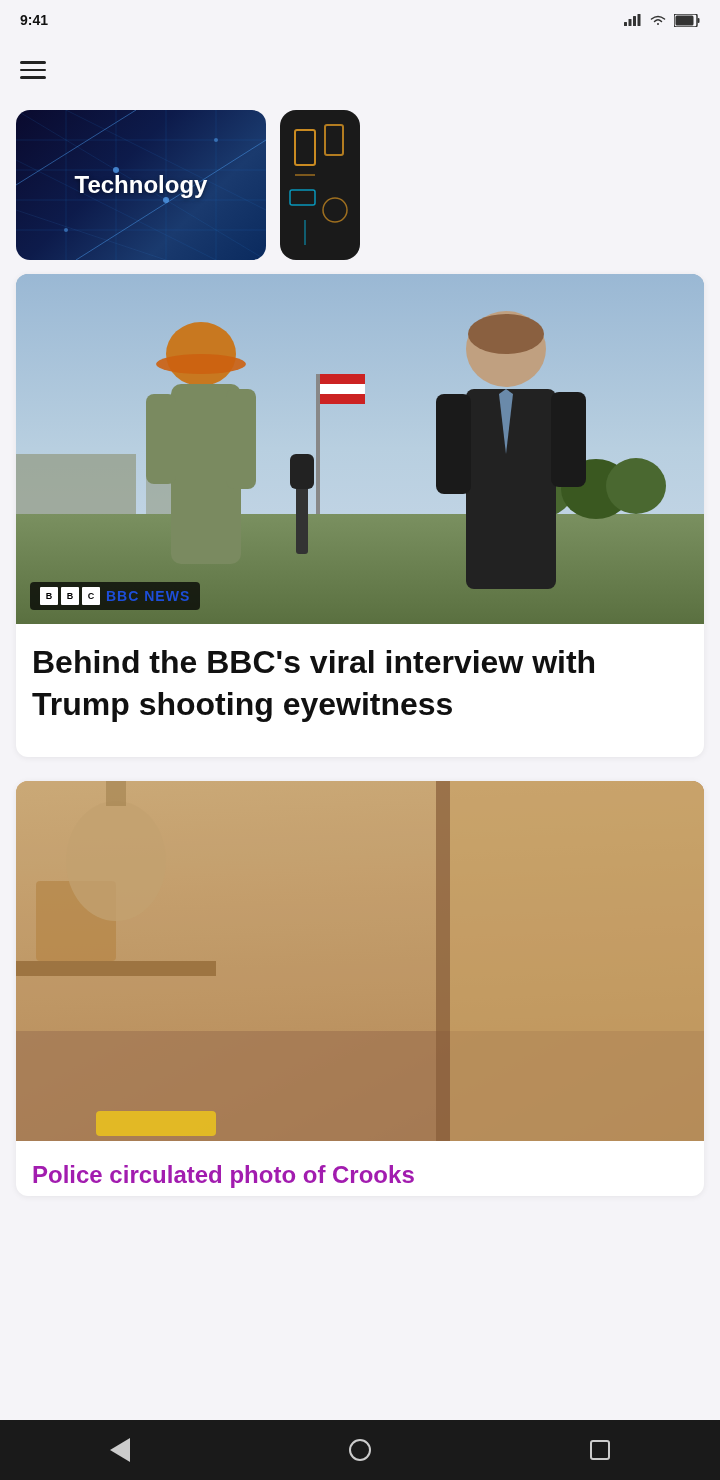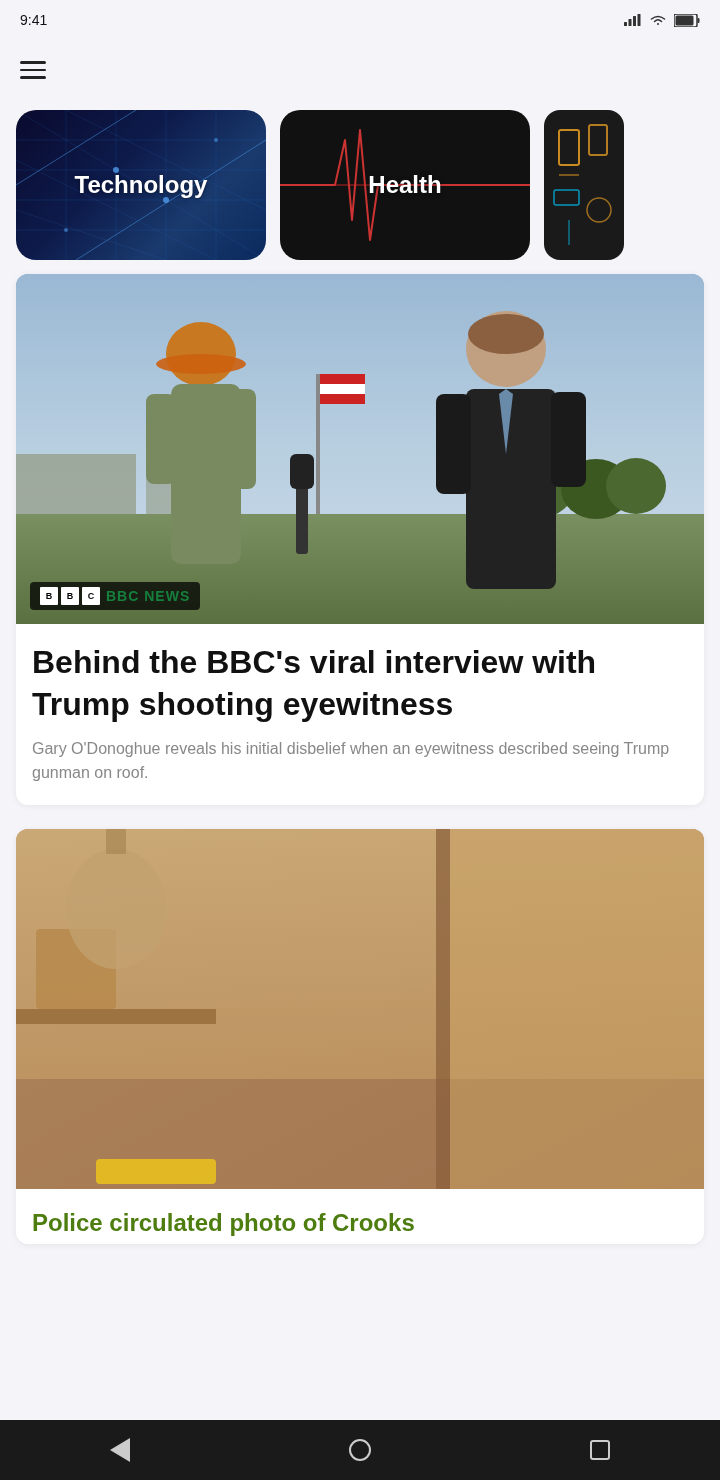--- a/index.html
+++ b/index.html
@@ -15,21 +15,21 @@
 
     
     .status-bar {
       height: 40px;
       background: #f5f4f8;
       display: flex;
       align-items: center;
       justify-content: space-between;
       padding: 0 20px;
     }
-    .status-time { font-size: 14px; font-weight: 400; color: #111; }
+    .status-time { font-size: 14px; font-weight: 700; color: #111; }
     .status-icons { display: flex; gap: 8px; align-items: center; }
 
     
     .header {
       height: 60px;
       background: #f5f4f8;
       display: flex;
       align-items: center;
       justify-content: center;
       position: relative;
@@ -61,21 +61,21 @@
     .categories-scroll {
       padding: 10px 16px 14px;
       display: flex;
       gap: 14px;
       overflow-x: auto;
       scrollbar-width: none;
     }
     .categories-scroll::-webkit-scrollbar { display: none; }
 
     .category-card {
-      border-radius: 20px;
+      border-radius: 14px;
       overflow: hidden;
       flex-shrink: 0;
       position: relative;
       cursor: pointer;
     }
     .category-card-tech {
       width: 250px;
       height: 150px;
       background: linear-gradient(135deg, #0a0a2e 0%, #0d1b4b 40%, #1a3a6e 70%, #0a2a5e 100%);
     }
@@ -171,21 +171,21 @@
       background: #fff;
       display: flex;
       align-items: center;
       justify-content: center;
       font-size: 9px;
       font-weight: 900;
       color: #000;
       border-radius: 1px;
     }
     .bbc-news-text {
-      color: #15803d;
+      color: #1d4ed8;
       font-size: 14px;
       font-weight: 700;
       letter-spacing: 1px;
     }
 
     .news-content {
       padding: 18px 16px 20px;
     }
     .news-title {
       font-size: 32px;
@@ -206,21 +206,21 @@
       width: 100%;
       height: 360px;
       position: relative;
     }
 
     
     .second-title {
       padding: 18px 16px 6px;
       font-size: 24px;
       font-weight: 800;
-      color: #4d7c0f;
+      color: #a21caf;
       line-height: 1.3;
     }
 
     
     .bottom-nav {
       position: fixed;
       bottom: 0;
       left: 0;
       width: 720px;
       height: 60px;
@@ -326,31 +326,20 @@
         <line x1="60" y1="150" x2="250" y2="30" stroke="#4a9aec" stroke-width="1" opacity="0.5"></line>
 
         <circle cx="100" cy="60" r="3" fill="#5aaafc" opacity="0.7"></circle>
         <circle cx="150" cy="90" r="3" fill="#5aaafc" opacity="0.7"></circle>
         <circle cx="200" cy="30" r="2" fill="#5aaafc" opacity="0.5"></circle>
         <circle cx="50" cy="120" r="2" fill="#5aaafc" opacity="0.5"></circle>
       </svg>
       <div class="category-label">Technology</div>
     </div>
 
-    <div class="category-card category-card-health">
-      <div class="health-line">
-        <svg width="250" height="150" viewBox="0 0 250 150">
-
-          <line x1="0" y1="75" x2="250" y2="75" stroke="#cc2222" stroke-width="1.5" opacity="0.6"></line>
-
-          <polyline points="0,75 40,75 55,75 65,30 72,110 80,20 90,130 98,75 110,75 250,75" fill="none" stroke="#cc3333" stroke-width="2" stroke-linejoin="round" stroke-linecap="round"></polyline>
-        </svg>
-      </div>
-      <div class="category-label">Health</div>
-    </div>
 
     <div class="category-card category-card-third">
       <svg width="80" height="150" viewBox="0 0 80 150">
 
         <rect x="15" y="20" width="20" height="35" rx="2" fill="none" stroke="#f5a623" stroke-width="2" opacity="0.8"></rect>
         <rect x="45" y="15" width="18" height="30" rx="2" fill="none" stroke="#f5a623" stroke-width="2" opacity="0.7"></rect>
         <line x1="15" y1="65" x2="35" y2="65" stroke="#f5a623" stroke-width="1.5" opacity="0.6"></line>
         <rect x="10" y="80" width="25" height="15" rx="2" fill="none" stroke="#00ccff" stroke-width="1.5" opacity="0.7"></rect>
         <circle cx="55" cy="100" r="12" fill="none" stroke="#f5a623" stroke-width="1.5" opacity="0.6"></circle>
         <line x1="25" y1="110" x2="25" y2="135" stroke="#00ccff" stroke-width="1.5" opacity="0.5"></line>
@@ -418,21 +407,20 @@
           <div class="bbc-boxes">
             <div class="bbc-box">B</div>
             <div class="bbc-box">B</div>
             <div class="bbc-box">C</div>
           </div>
           <span class="bbc-news-text">BBC NEWS</span>
         </div>
       </div>
       <div class="news-content">
         <div class="news-title">Behind the BBC's viral interview with Trump shooting eyewitness</div>
-        <div class="news-desc">Gary O'Donoghue reveals his initial disbelief when an eyewitness described seeing Trump gunman on roof.</div>
       </div>
     </div>
 
     <div class="news-card">
       <div class="news-image" style="height:360px;">
         <div class="second-image" style="height:360px;">
           <svg width="100%" height="100%" viewBox="0 0 688 360" preserveAspectRatio="xMidYMid slice">
             <defs>
               <linearGradient id="roomBg" x1="0" y1="0" x2="1" y2="1">
                 <stop offset="0%" stop-color="#d4b080"></stop>

